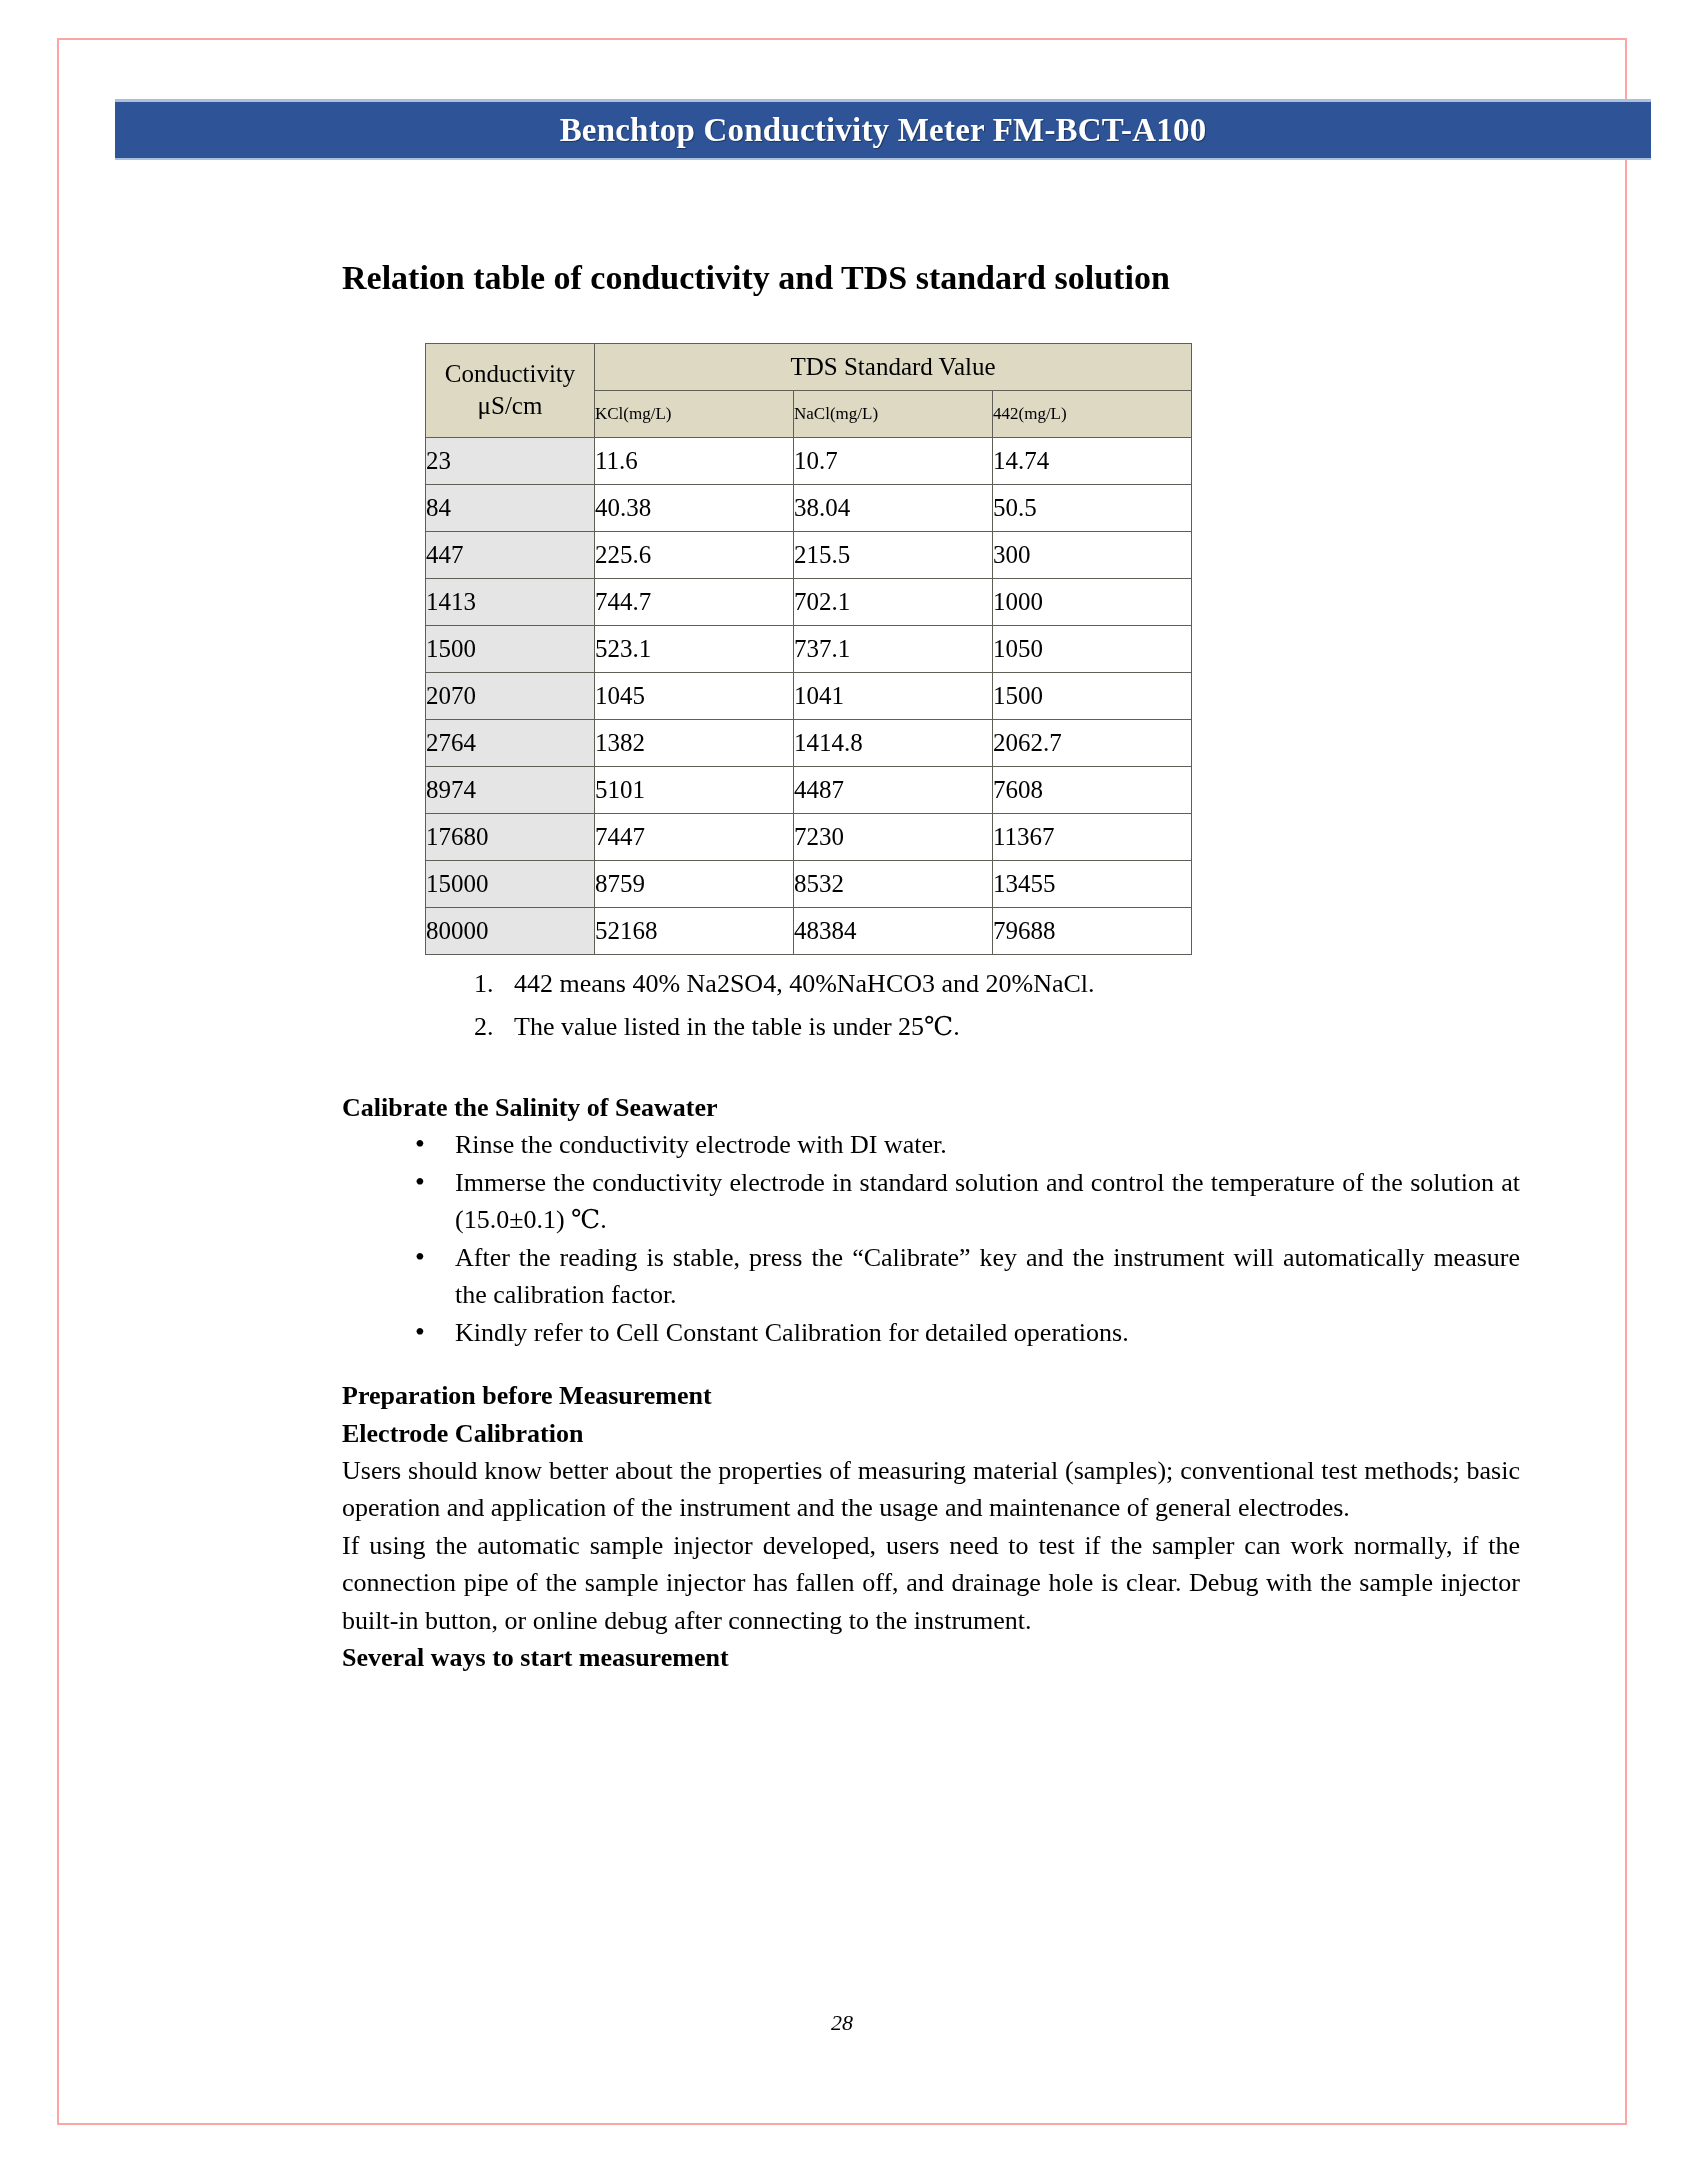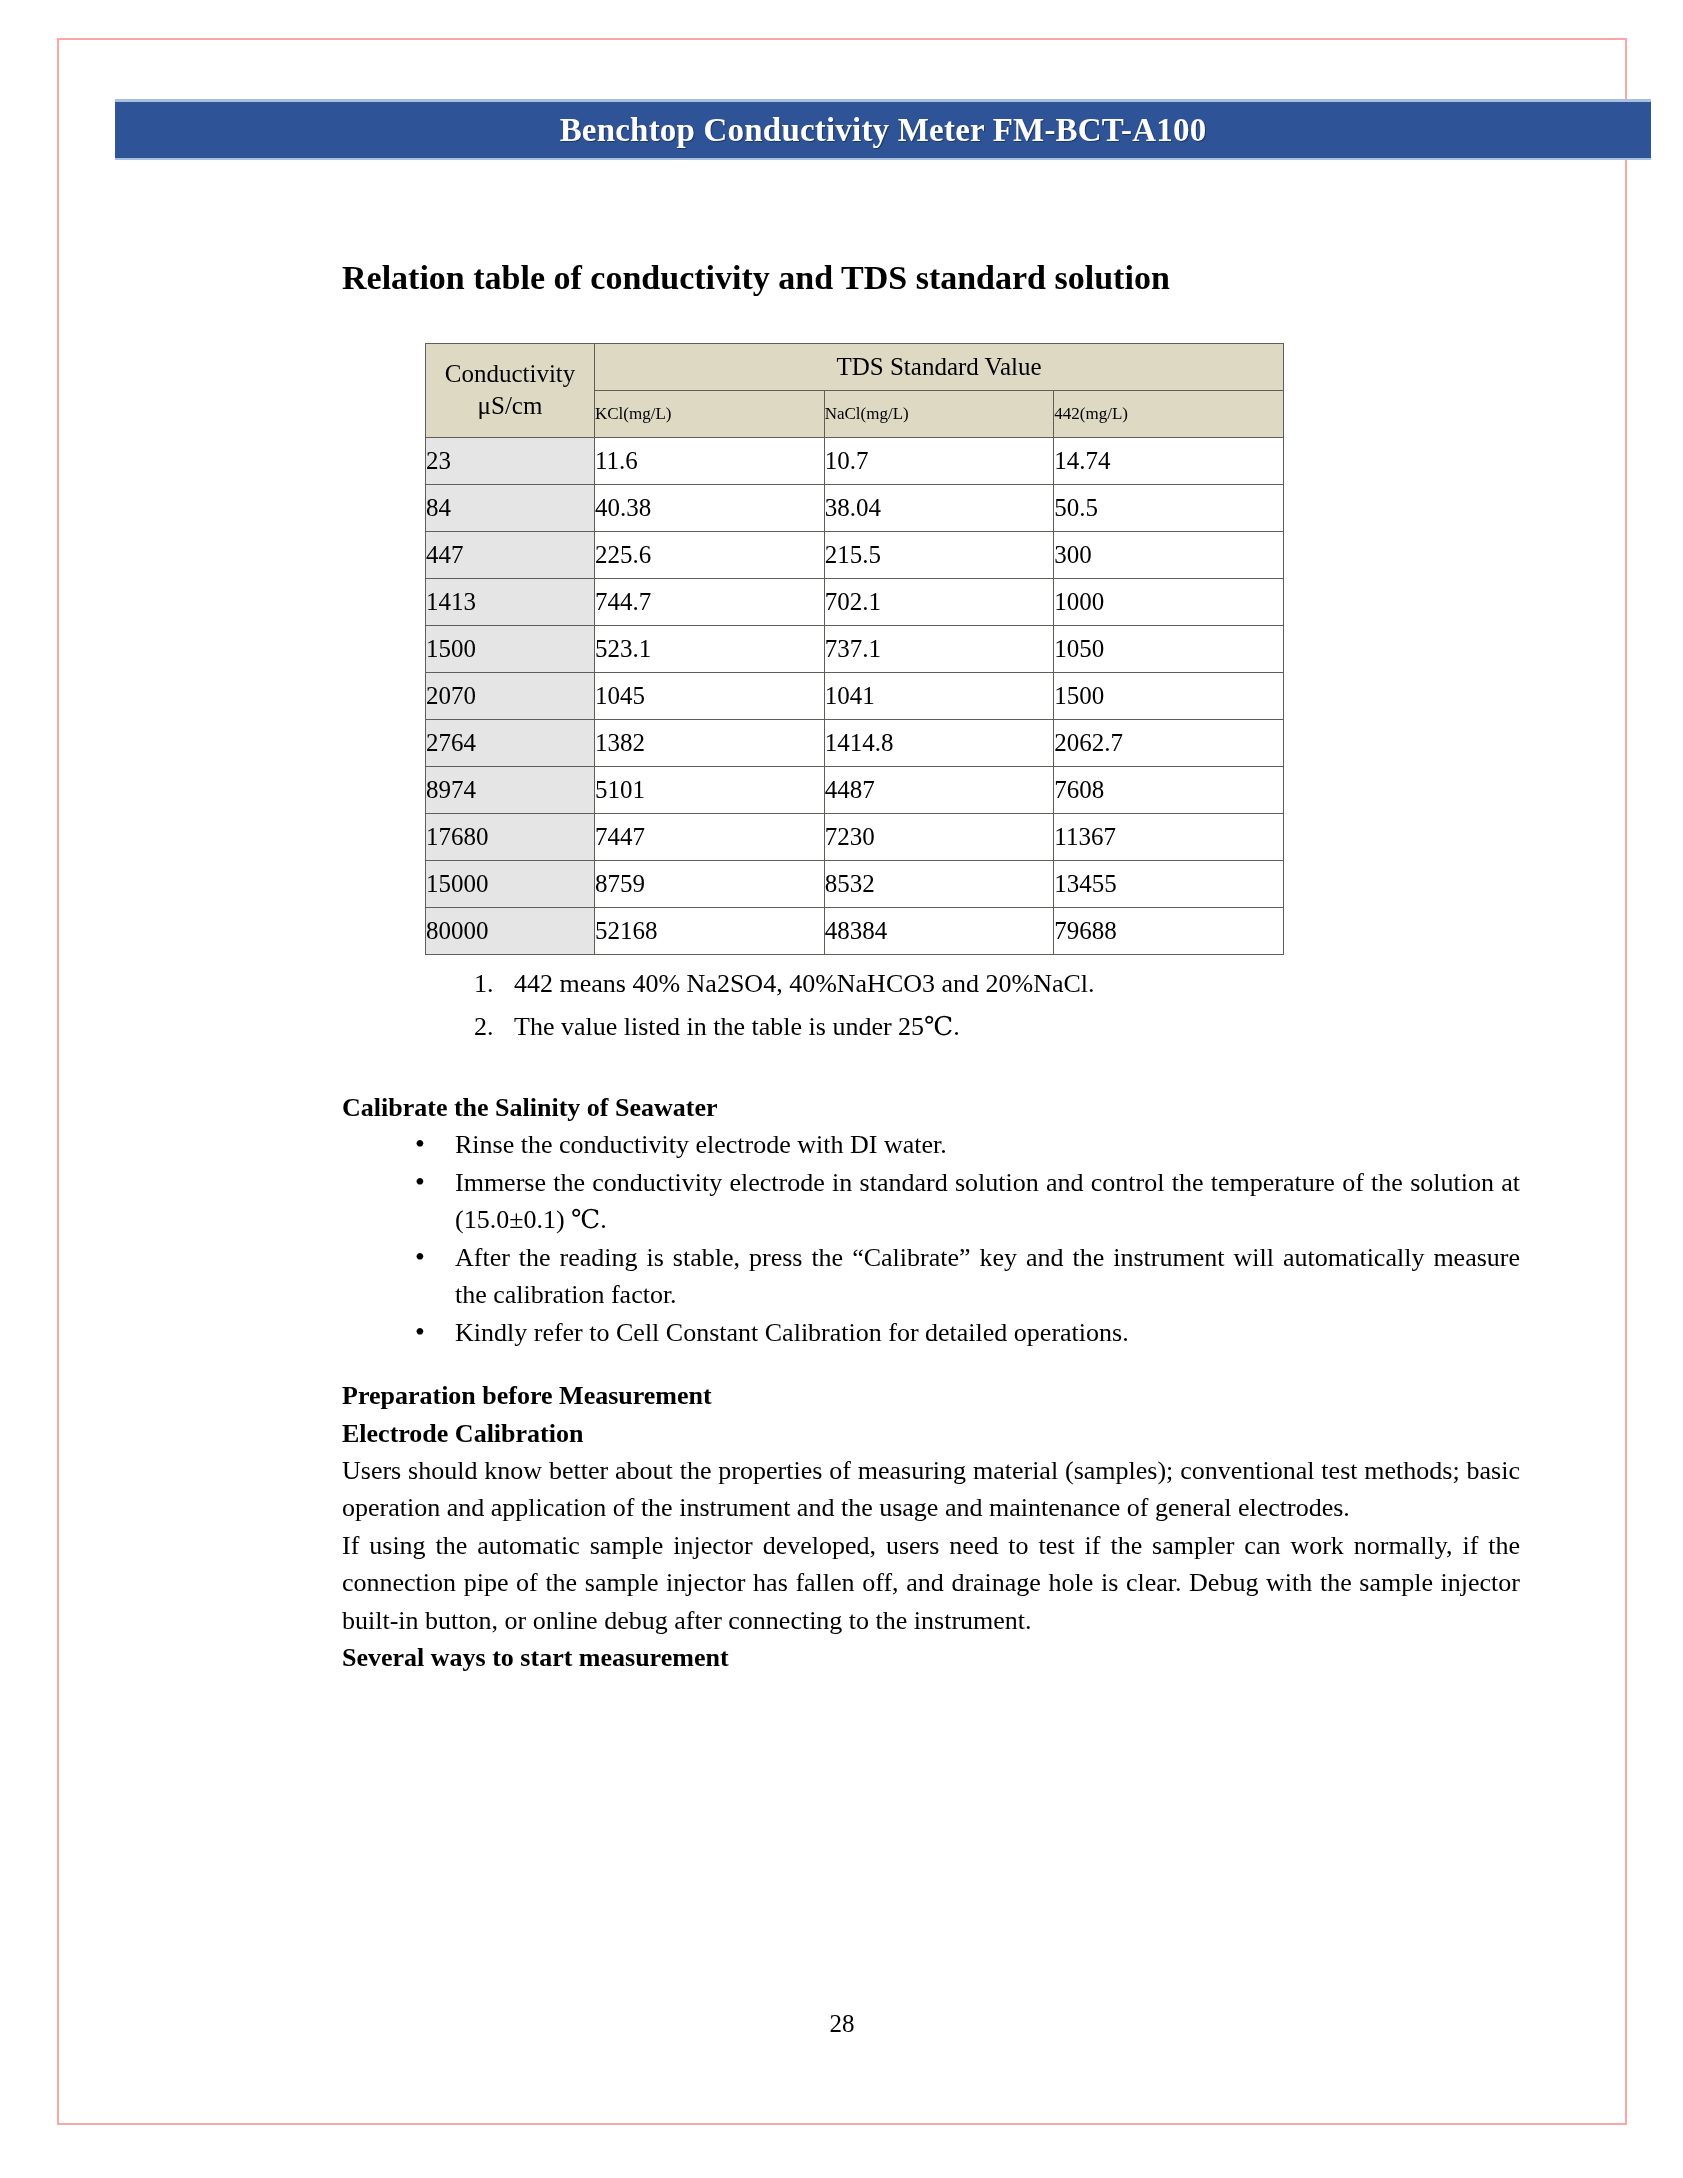--- a/index.html
+++ b/index.html
@@ -66,21 +66,21 @@
     line-height: 1.2;
   }
 
   
   .table-wrap {
     margin-left: 83px;
     width: 921px;
   }
   table.tds {
     border-collapse: collapse;
-    width: 859px;
+    width: 767px;
     table-layout: fixed;
     font-size: 25px;
     color: #000;
   }
   table.tds td, table.tds th {
     border: 1px solid #5f5f57;
     padding: 0;
     font-weight: normal;
     vertical-align: middle;
     height: 46px;
@@ -170,22 +170,23 @@
   }
   ul.bullets li.nojust { text-align: left; }
 
   
   .page-number {
     position: absolute;
     left: 0;
     right: 0;
     top: 1970px;
     text-align: center;
-    font-size: 25px;
+    font-size: 22px;
     color: #000;
+    font-style: italic;
   }
 </style>
 </head>
 <body>
 
 <div class="page">
 
   <div class="title-bar">
     <span class="title-text">Benchtop Conductivity Meter FM-BCT-A100</span>
   </div>

